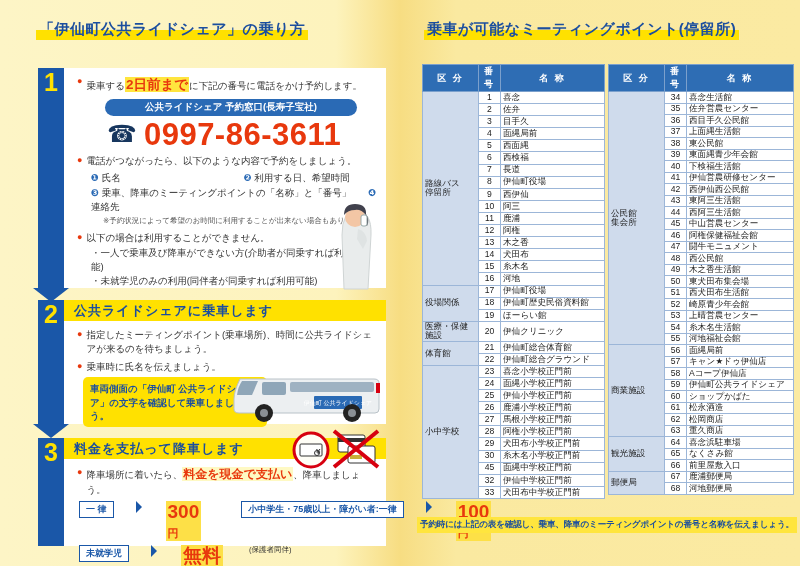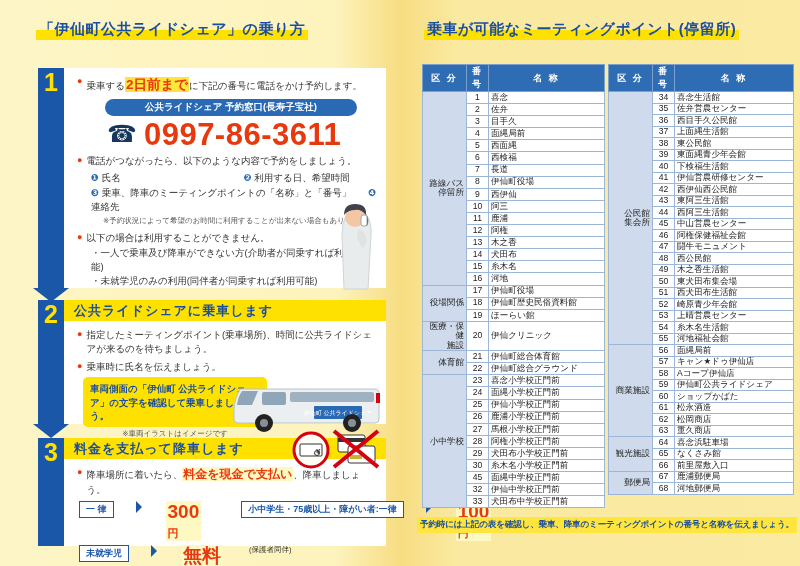--- a/index.html
+++ b/index.html
@@ -45,36 +45,36 @@
     font-size:9.5px; line-height:1.4; padding:5px 7px; margin:3px 0 2px 6px; }
   .callout-note { font-size:7.5px; color:#555; text-align:center; width:196px; margin-top:2px; }
   .van-wrap { position:absolute; right:4px; bottom:6px; }
   .woman-wrap { position:absolute; right:2px; bottom:0; }
 
   .fare-row { display:flex; align-items:flex-start; margin:4px 0 0 2px;gap:20px; }
   .fpill { display:inline-block; border:1.5px solid #1a57a8; color:#1a57a8; background:#fff;
     font-weight:bold; font-size:9px; padding:2px 6px; white-space:nowrap; line-height:1.2; }
   .fchev { width:0; height:0; border-top:6px solid transparent; border-bottom:6px solid transparent;
     border-left:6px solid #1a57a8; margin:0 4px 0 2px; }
-  .price { font-size:19px; font-weight:800; color:#e8380d; background:#fef9c3; line-height:1; padding:1px 2px; }
+  .price { font-size:19px; font-weight:800; color:#e8380d; background:#fde047; line-height:1; padding:1px 2px; }
   .yen { font-size:11px; }
   .guardian { font-size:7.5px; color:#333; margin-left:6px; }
   .pay-icons { position:absolute; top:-9px; right:4px; }
 
   
   .tblwrap { position:absolute; top:64px; }
   #tbl-left { left:422px; width:183px; }
   #tbl-right { left:608px; width:186px; }
   table.mp { border-collapse:collapse; width:100%; background:#fff; border:1px solid #7ba0cc; }
   table.mp th { background:#2e6db4; color:#fff; font-size:9px; font-weight:bold; height:15px;
     letter-spacing:2px; border:1px solid #7ba0cc; }
   table.mp td { border:1px solid #9cb6d8; font-size:8.6px; line-height:1.1; padding:0 2px; color:#222; }
   #tbl-left td { height:12.1px; }
   #tbl-right td { height:11.5px; }
-  td.cat { background:#cfdbec; text-align:right; white-space:pre-line; font-size:8.4px; width:44px; color:#333; }
+  td.cat { background:#cfdbec; text-align:left; white-space:pre-line; font-size:8.4px; width:56px; color:#333; }
   td.num { text-align:center; width:22px; }
   td.name { text-align:left; padding-left:3px; white-space:nowrap; }
 
   #footer-note { position:absolute; left:417px; top:517px; font-size:8.6px; font-weight:bold; color:#1b4e9e;
     background:#ffe53e; padding:2px 3px; white-space:nowrap; letter-spacing:-0.2px; }
 </style>
 </head>
 <body>
 
 <div class="page">
@@ -139,21 +139,20 @@
       <div class="scontent">
         <div class="brow">
           <span class="dot">●</span>
           <span class="btxt" style="max-width:300px;">指定したミーティングポイント(乗車場所)、時間に公共ライドシェアが来るのを待ちましょう。</span>
         </div>
         <div class="brow">
           <span class="dot">●</span>
           <span class="btxt">乗車時に氏名を伝えましょう。</span>
         </div>
         <div class="callout">車両側面の「伊仙町 公共ライドシェア」の文字を確認して乗車しましょう。</div>
-        <div class="callout-note">※車両イラストはイメージです</div>
         <div class="van-wrap">
           <svg width="152" height="60" viewBox="0 0 152 60">
             <path d="M10 14 Q4 26 4 34 L4 44 Q4 48 9 48 L145 48 Q149 48 149 44 L149 18 Q149 14 144 14 Z" fill="#eceff1" stroke="#b9c2c8"></path>
             <path d="M12 16 L28 16 L22 30 L7 30 Q8 22 12 16 Z" fill="#8fa6b8"></path>
             <rect x="32" y="17" width="24" height="13" rx="2" fill="#8fa6b8"></rect>
             <rect x="60" y="17" width="84" height="10" rx="2" fill="#9fb2c2"></rect>
             <rect x="84" y="31" width="48" height="13" rx="1" fill="#2a6ab5"></rect>
             <text x="108" y="40" font-size="6" fill="#ffffff" text-anchor="middle">伊仙町 公共ライドシェア</text>
             <rect x="146" y="18" width="4" height="10" fill="#d7000f"></rect>
             <circle cx="34" cy="48" r="9" fill="#222"></circle>

